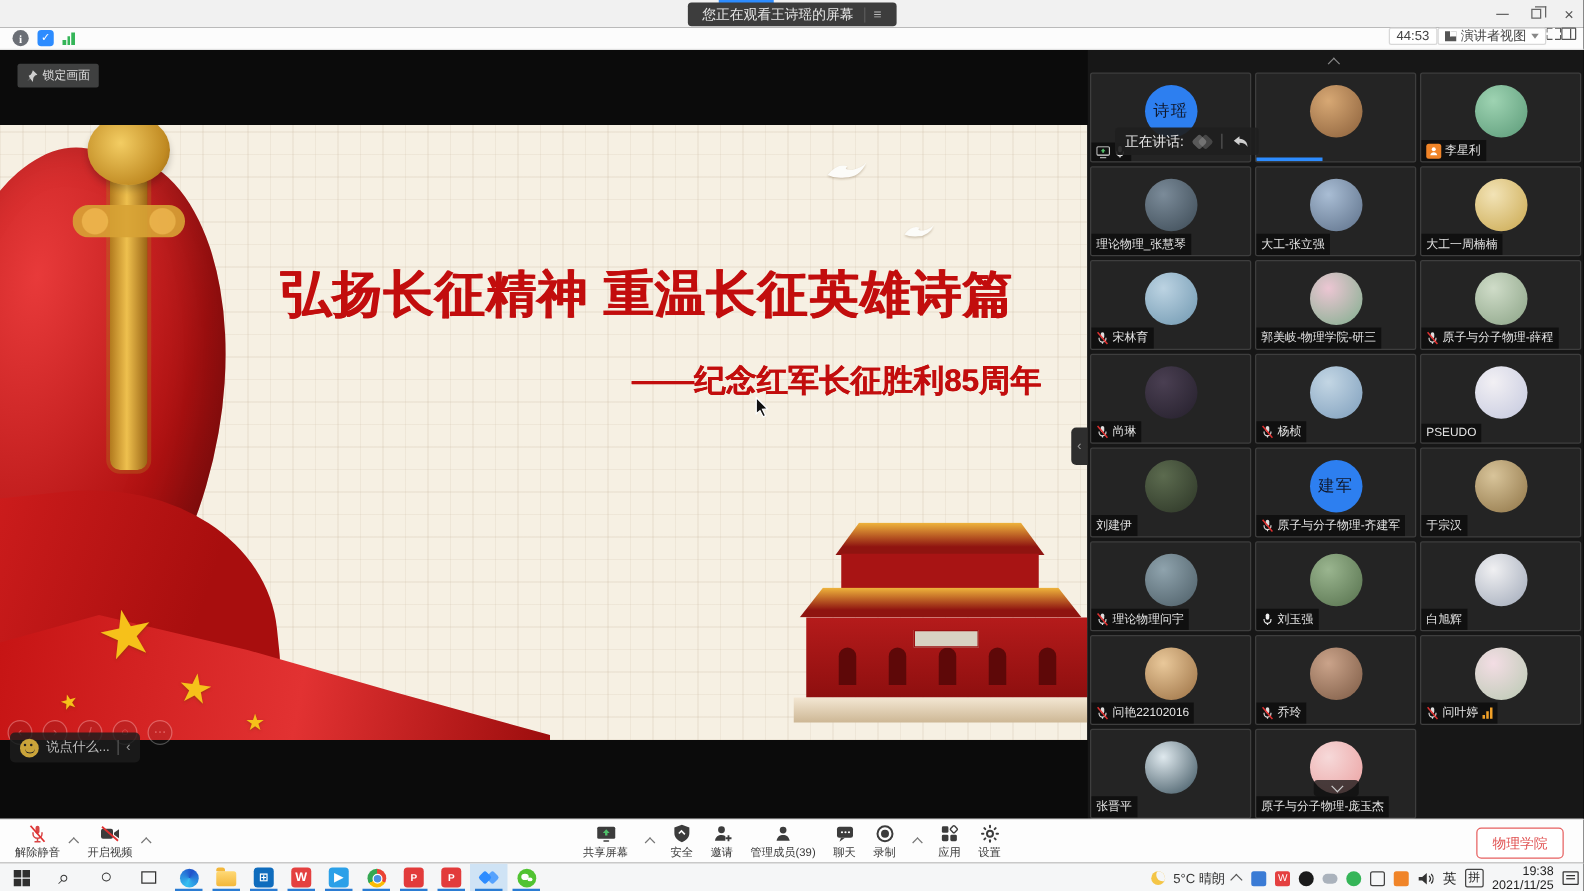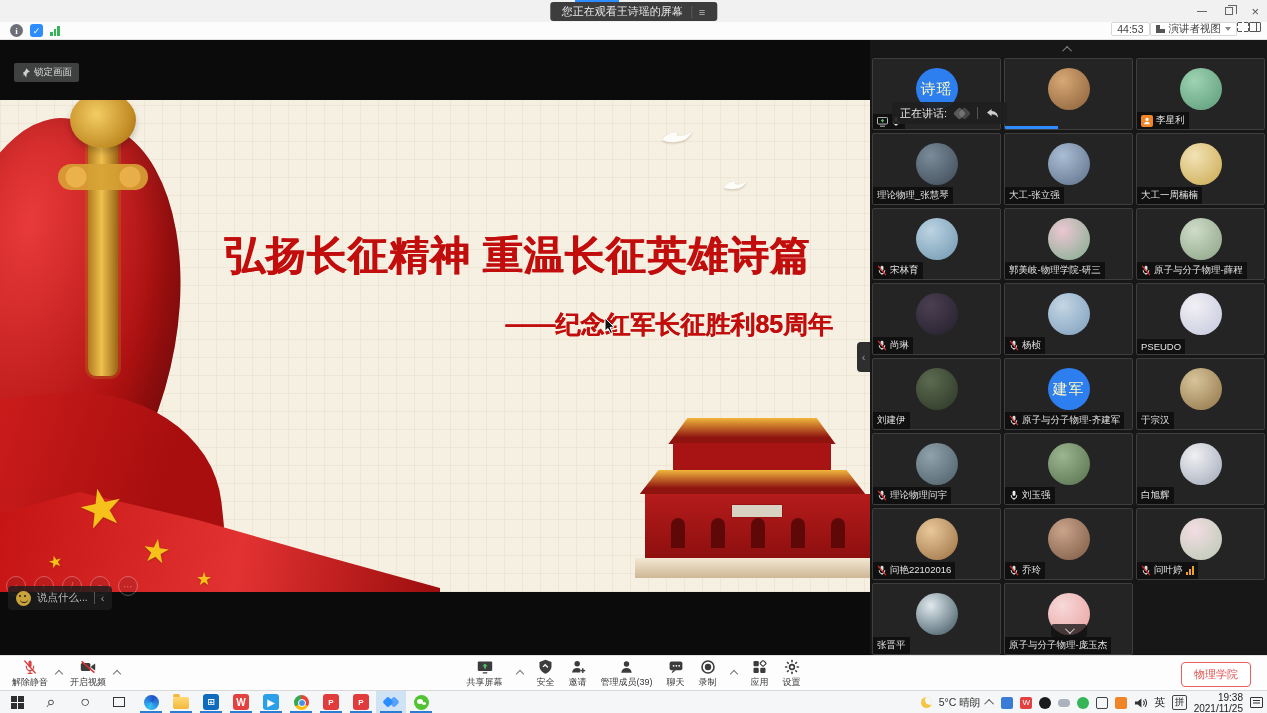--- a/index.html
+++ b/index.html
@@ -33,28 +33,28 @@
   .fs-ic, .layout-ic { width:12px; height:10px; position:relative; display:inline-block; }
   .fs-ic:before { content:""; position:absolute; inset:0; border:1px solid #555; border-radius:1px;
     -webkit-mask:linear-gradient(#000 0 0) top left/5px 4px, linear-gradient(#000 0 0) top right/5px 4px, linear-gradient(#000 0 0) bottom left/5px 4px, linear-gradient(#000 0 0) bottom right/5px 4px; -webkit-mask-repeat:no-repeat; }
   .layout-ic { border:1px solid #555; border-radius:1px; }
   .layout-ic:before { content:""; position:absolute; right:3px; top:0; bottom:0; width:1px; background:#555; }
 
   
   #share-area { position:absolute; left:0; top:40px; width:870px; height:615px; background:#0b0b0b; overflow:hidden; }
   #panel { position:absolute; left:870px; top:40px; width:397px; height:615px; background:#171717; overflow:hidden; }
 
-  #lock-btn { position:absolute; left:14px; top:11px; background:#3f4040; border-radius:2px; color:#ddd; font-size:9.5px; padding:3px 7px; display:flex; gap:4px; align-items:center; z-index:5;margin-top:12px; }
+  #lock-btn { position:absolute; left:14px; top:11px; background:#3f4040; border-radius:2px; color:#ddd; font-size:9.5px; padding:3px 7px; display:flex; gap:4px; align-items:center; z-index:5; }
 
   
   #slide { position:absolute; left:0; top:60px; width:870px; height:492px; background:#f6f0e3; overflow:hidden;
     background-image:
       repeating-linear-gradient(0deg, rgba(190,170,145,.14) 0 1px, transparent 1px 18px),
       repeating-linear-gradient(90deg, rgba(190,170,145,.14) 0 1px, transparent 1px 18px); }
-  .sl-red { color:#c20d0d; font-weight:bold;margin-top:20px; }
+  .sl-red { color:#c20d0d; font-weight:bold; }
   #sl-title { position:absolute; left:185px; top:108px; width:665px; text-align:center; font-size:40px; letter-spacing:1px; text-shadow:1px 0 0 #c20d0d; }
   #sl-subtitle { position:absolute; left:185px; top:188px; width:648px; text-align:right; font-size:25px; text-shadow:.5px 0 0 #c20d0d; }
   #sl-center { position:absolute; left:300px; top:282px; width:410px; text-align:center; }
   #sl-org { font-size:23px; }
   #sl-presenter { font-size:23px; margin-top:14px; }
   #sl-stars { margin-top:42px; font-size:19px; color:#f2a600; letter-spacing:2px; text-shadow:0 1px 0 #b77b00; white-space:nowrap; }
   #sl-date { margin-top:13px; font-size:27px; letter-spacing:2px; }
 
   
   .deco { position:absolute; pointer-events:none; }
@@ -96,21 +96,21 @@
   #share-handle { position:absolute; right:0px; top:302px; width:13px; height:30px; background:#2e2e2e; border-radius:4px 0 0 4px; color:#9a9a9a; display:flex; align-items:center; justify-content:center; font-size:11px; z-index:6; }
 
   
   #scroll-up { position:absolute; left:50%; top:3px; transform:translateX(-50%); width:30px; height:12px; display:flex; align-items:center; justify-content:center; }
   .chev { width:7px; height:7px; border-left:1.5px solid #8a8a8a; border-top:1.5px solid #8a8a8a; display:inline-block; }
   .chev.up { transform:rotate(45deg) translateY(2px); }
   .chev.down { transform:rotate(-135deg) translateY(2px); }
   #pgrid { position:absolute; left:2px; top:18px; width:393px; height:597px; display:grid; grid-template-columns:repeat(3,1fr); grid-auto-rows:72px; gap:3px; }
   .tile { position:relative; background:#242424; border:1px solid #3e3e3e; border-radius:2px; overflow:hidden; }
   .avatar { position:absolute; left:50%; top:9px; transform:translateX(-50%); width:42px; height:42px; border-radius:50%; }
-  .avatar.txt { display:flex; align-items:center; justify-content:center; color:#fef9c3; font-size:15px; letter-spacing:1px; }
+  .avatar.txt { display:flex; align-items:center; justify-content:center; color:#0f172a; font-size:13px; letter-spacing:1px; }
   .nlab { position:absolute; left:0; bottom:0; max-width:100%; background:rgba(8,8,8,.72); color:#e4e4e4; font-size:9.5px; padding:2px 4px; display:flex; align-items:center; gap:3px; white-space:nowrap; overflow:hidden; }
   .nlab svg { flex:0 0 auto; }
   .vprog { position:absolute; left:0; bottom:0; width:42%; height:3px; background:#2d8cff; }
   .badge-person { width:12px; height:12px; background:#f08428; border-radius:2px; display:inline-flex; align-items:center; justify-content:center; }
   .sigbars-sm { display:inline-flex; align-items:flex-end; gap:1px; height:9px; }
   .sigbars-sm i { width:2px; background:#f0a028; display:block; }
   #speaking-tip { position:absolute; left:22px; top:62px; height:22px; background:rgba(32,32,32,.92); border-radius:3px; display:flex; align-items:center; gap:8px; padding:0 8px; z-index:8; }
   #speaking-tip .txt { color:#e8e8e8; font-size:11px; }
   .wm-diamond { width:9px; height:9px; background:rgba(210,210,210,.32); border-radius:2px; transform:rotate(45deg); display:inline-block; }
   .wm-diamond.d2 { margin-left:-4px; background:rgba(210,210,210,.22); }

